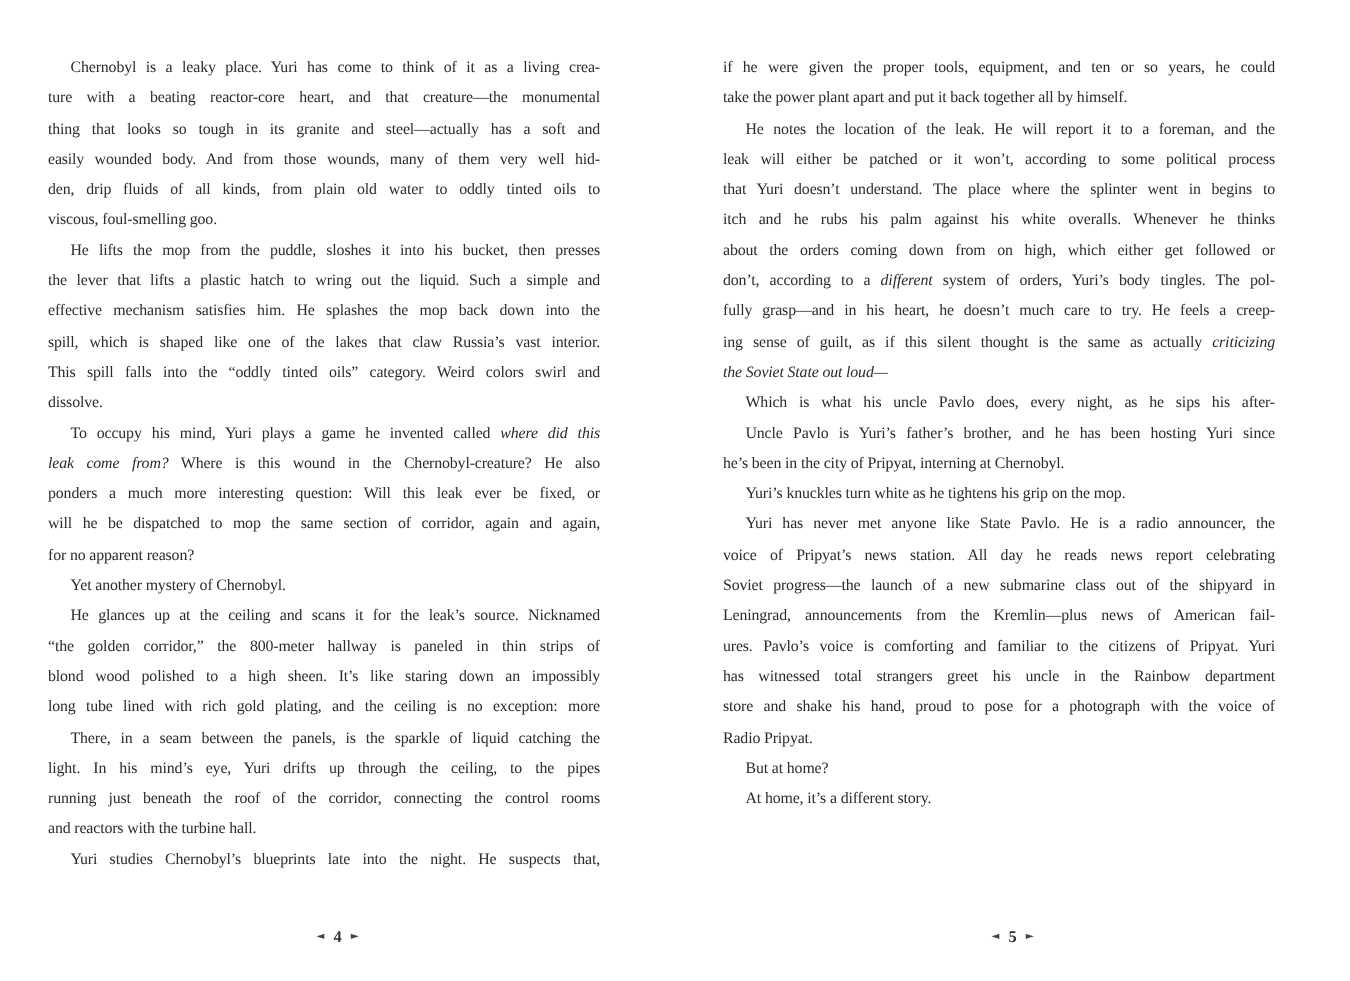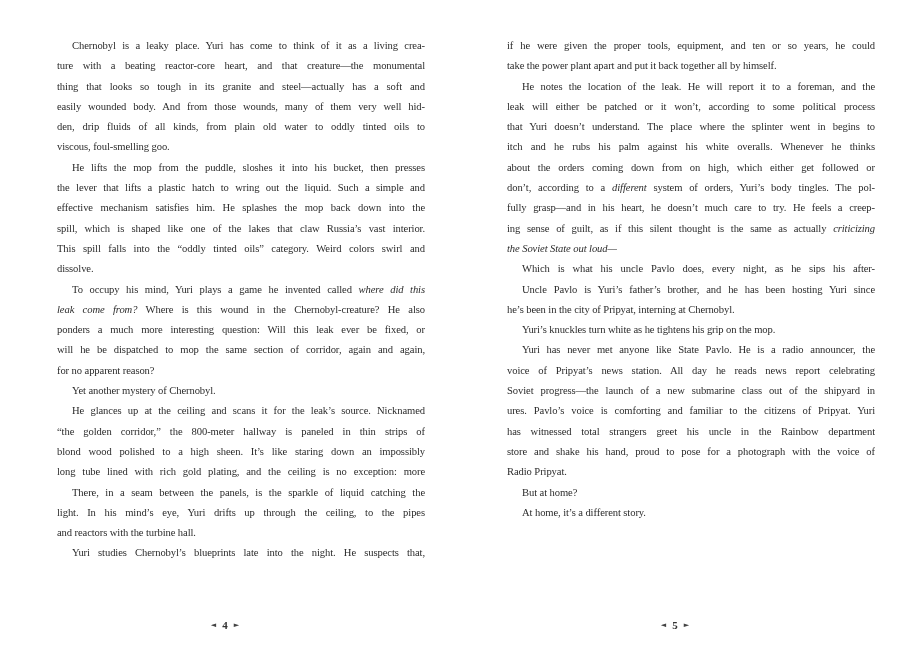--- a/index.html
+++ b/index.html
@@ -13,21 +13,21 @@
     position: relative;
   }
   .spread {
     width: 900px; height: 654px;
     display: flex;
     background: #ffffff;
   }
   .page {
     width: 450px; height: 570px;
     position: relative;
-    padding: 36px 0 0 57px;
+    padding: 36px 0 0 32px;
   }
   .page-body {
     width: 368px;
     font-size: 10.6px;
     letter-spacing: -0.1px;
     line-height: var(--lh);
   }
   .line {
     height: var(--lh);
     line-height: var(--lh);
@@ -98,20 +98,21 @@
         </div>
         <div>
           <div class="line ind"><span>He glances up at the ceiling and scans it for the leak’s source. Nicknamed</span></div>
           <div class="line"><span>“the golden corridor,” the 800-meter hallway is paneled in thin strips of</span></div>
           <div class="line"><span>blond wood polished to a high sheen. It’s like staring down an impossibly</span></div>
           <div class="line"><span>long tube lined with rich gold plating, and the ceiling is no exception: more</span></div>
         </div>
         <div>
           <div class="line ind"><span>There, in a seam between the panels, is the sparkle of liquid catching the</span></div>
           <div class="line"><span>light. In his mind’s eye, Yuri drifts up through the ceiling, to the pipes</span></div>
+          <div class="line"><span>running just beneath the roof of the corridor, connecting the control rooms</span></div>
           <div class="line end"><span>and reactors with the turbine hall.</span></div>
         </div>
         <div>
           <div class="line ind"><span>Yuri studies Chernobyl’s blueprints late into the night. He suspects that,</span></div>
         </div>
       </div>
     <div class="footer">
       <span class="arrow">◄</span>
       <span class="pnum">4</span>
       <span class="arrow">►</span>
@@ -142,20 +143,21 @@
           <div class="line ind"><span>Uncle Pavlo is Yuri’s father’s brother, and he has been hosting Yuri since</span></div>
           <div class="line end"><span>he’s been in the city of Pripyat, interning at Chernobyl.</span></div>
         </div>
         <div>
           <div class="line end ind"><span>Yuri’s knuckles turn white as he tightens his grip on the mop.</span></div>
         </div>
         <div>
           <div class="line ind"><span>Yuri has never met anyone like State Pavlo. He is a radio announcer, the</span></div>
           <div class="line"><span>voice of Pripyat’s news station. All day he reads news report celebrating</span></div>
           <div class="line"><span>Soviet progress—the launch of a new submarine class out of the shipyard in</span></div>
+          <div class="line"><span>Leningrad, announcements from the Kremlin—plus news of American fail-</span></div>
           <div class="line"><span>ures. Pavlo’s voice is comforting and familiar to the citizens of Pripyat. Yuri</span></div>
           <div class="line"><span>has witnessed total strangers greet his uncle in the Rainbow department</span></div>
           <div class="line"><span>store and shake his hand, proud to pose for a photograph with the voice of</span></div>
           <div class="line end"><span>Radio Pripyat.</span></div>
         </div>
         <div>
           <div class="line end ind"><span>But at home?</span></div>
         </div>
         <div>
           <div class="line end ind"><span>At home, it’s a different story.</span></div>

